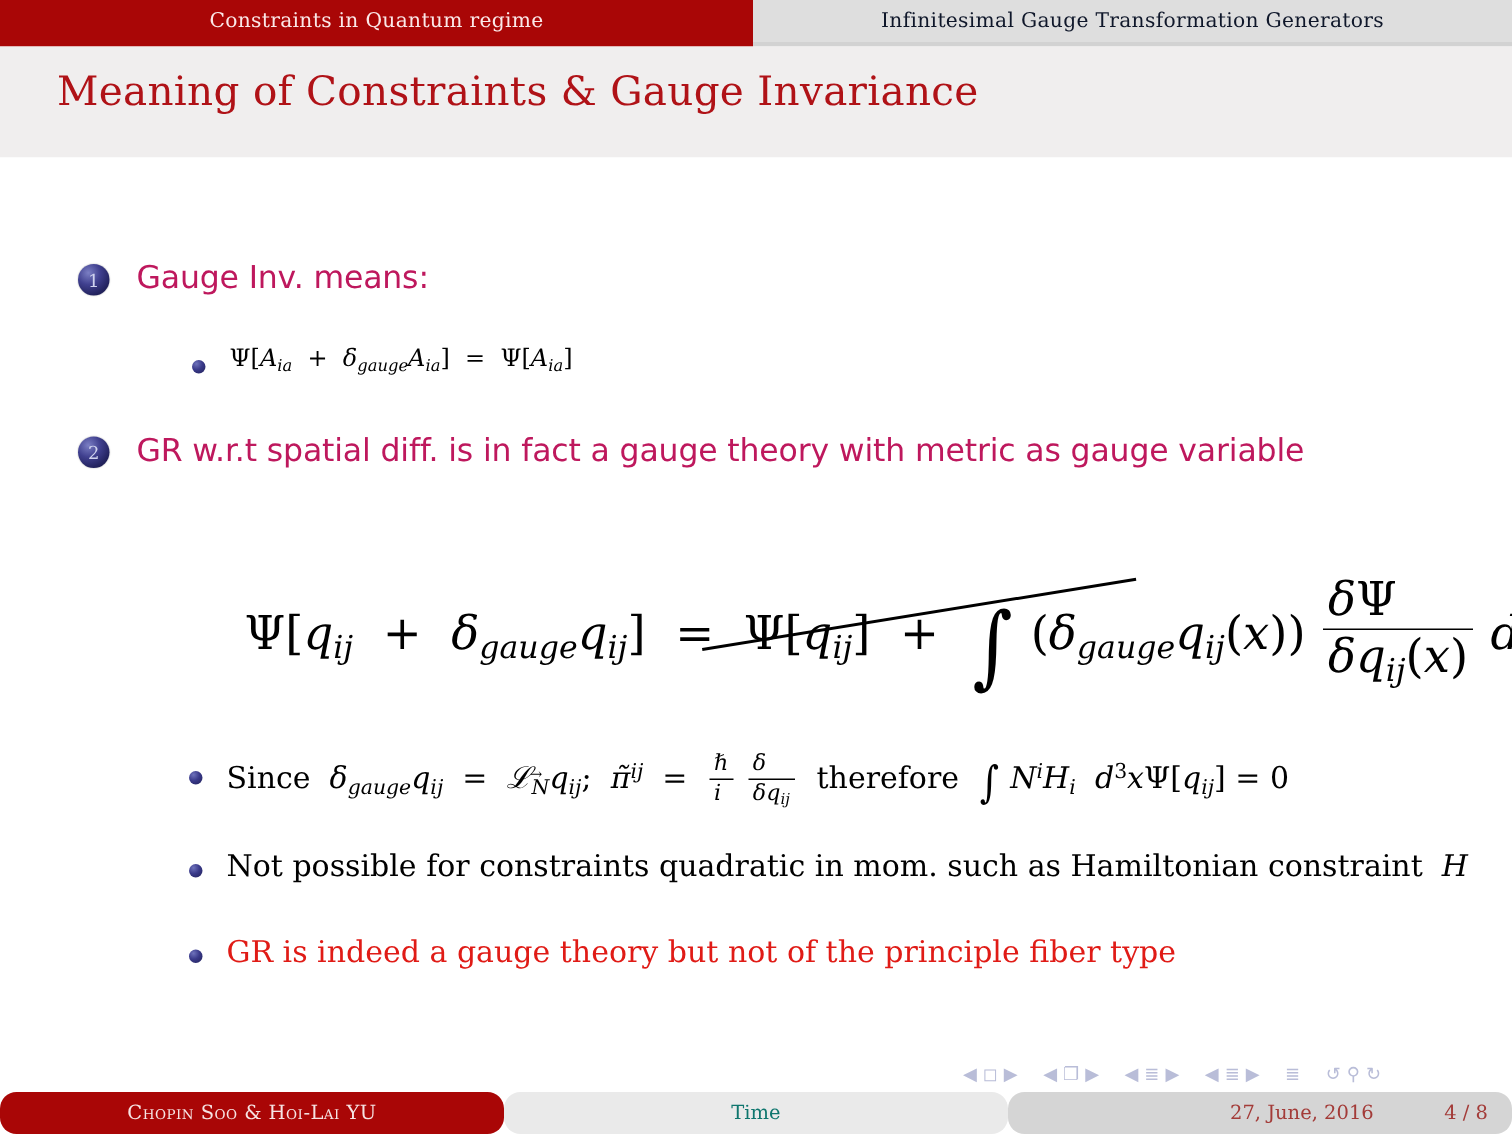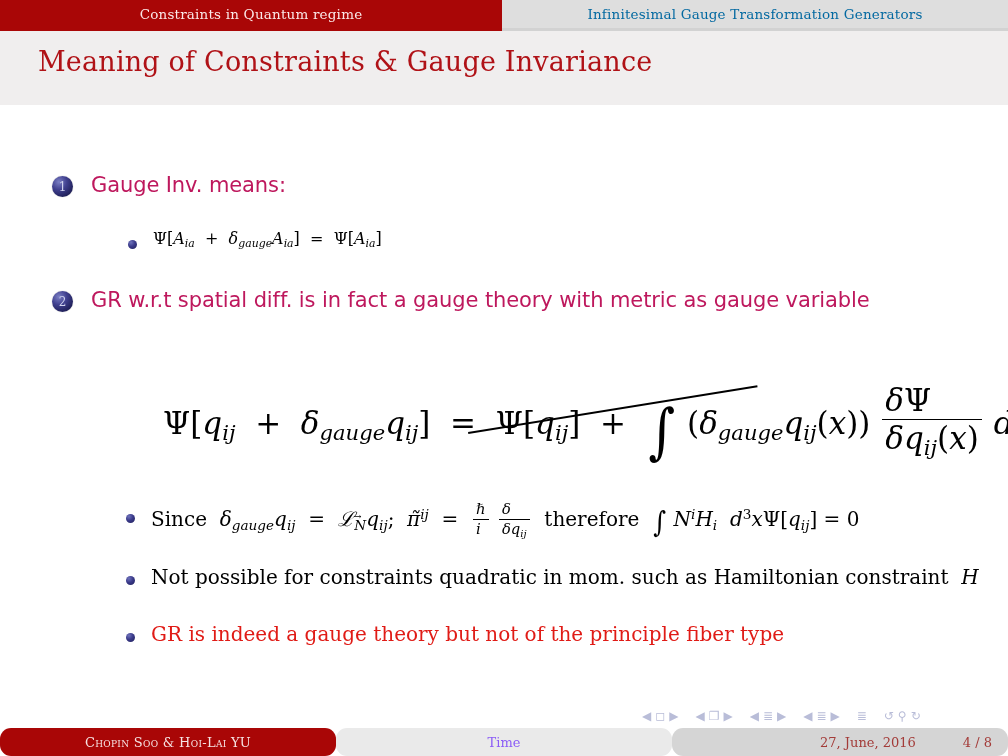--- a/index.html
+++ b/index.html
@@ -31,21 +31,21 @@
     box-sizing: border-box;
   }
   .head-sec.active {
     width: 502px;
     background: #a90606;
     color: #fbe8e8;
   }
   .head-sec.inactive {
     width: 506px;
     background: #dedede;
-    color: #0369a1;
+    color: #0f172a;
   }
   .headrule {
     position: absolute; top: 28px; left: 0;
     width: 502px; height: 3px;
     background: #a90606;
   }
   .headrule2 {
     position: absolute; top: 28px; left: 502px;
     width: 506px; height: 3px;
     background: #d2d2d2;
@@ -223,21 +223,21 @@
     width: 336px;
     background: #a90606;
     color: #f6e3e3;
     justify-content: center;
     font-variant: small-caps;
     letter-spacing: 0.3px;
   }
   .foot-mid {
     width: 336px;
     background: #eaeaea;
-    color: #8b5cf6;
+    color: #0f766e;
     justify-content: center;
   }
   .foot-right {
     width: 336px;
     background: #d5d5d5;
     color: #a33b38;
     justify-content: flex-end;
     padding-right: 16px;
     gap: 47px;
   }

